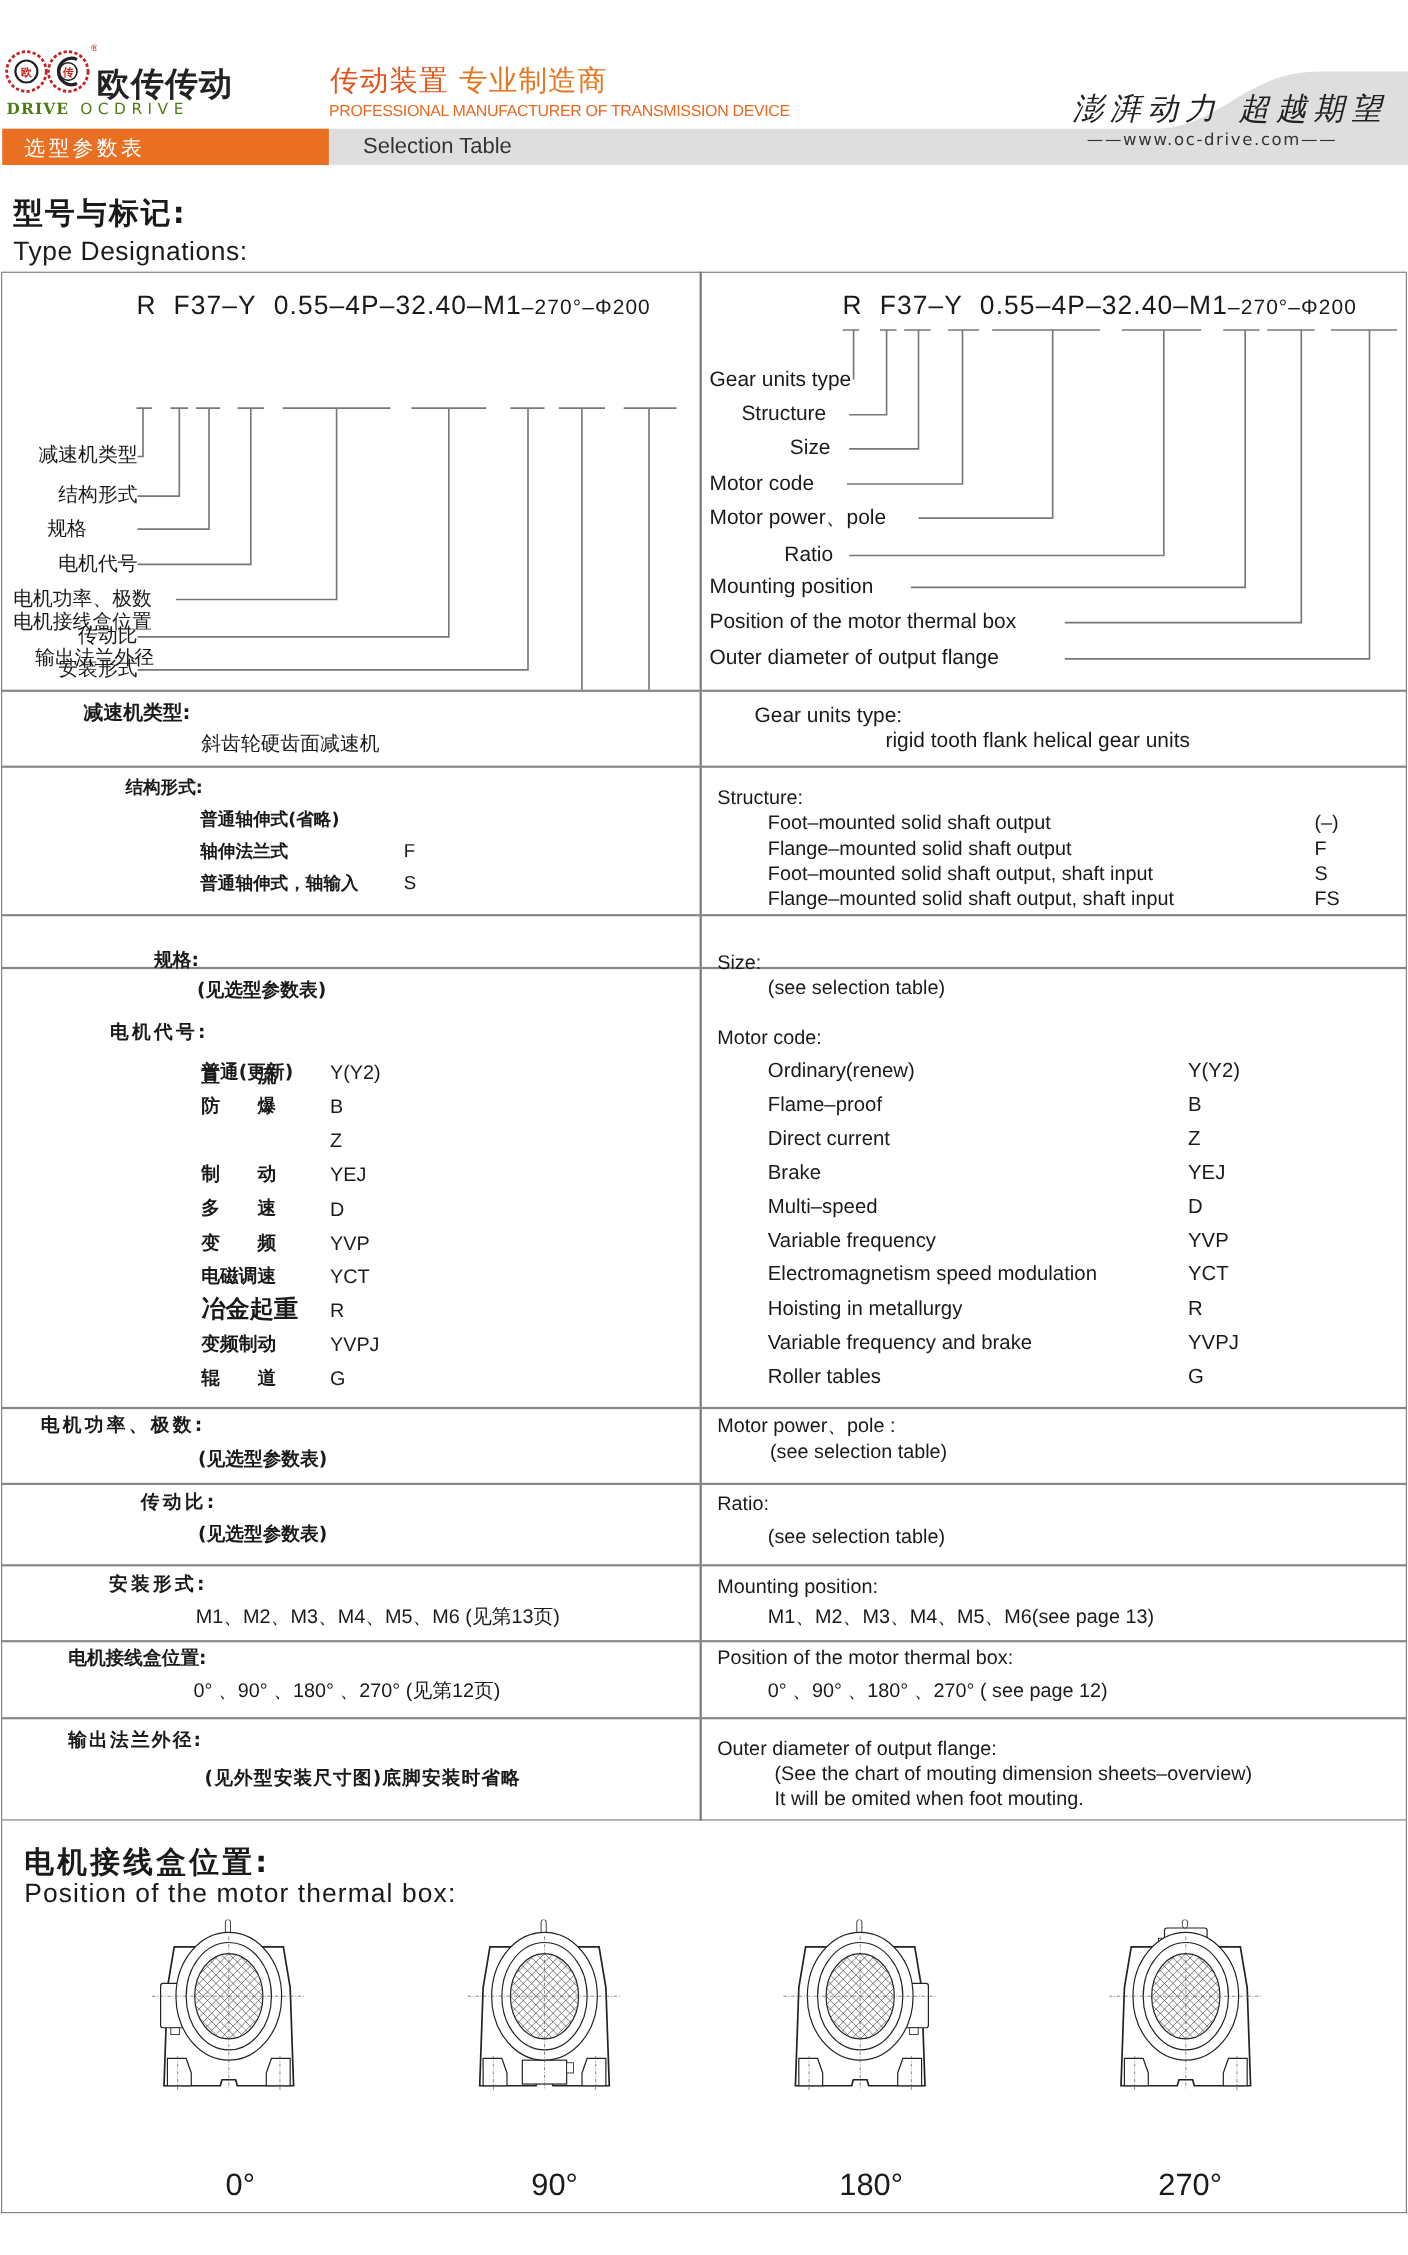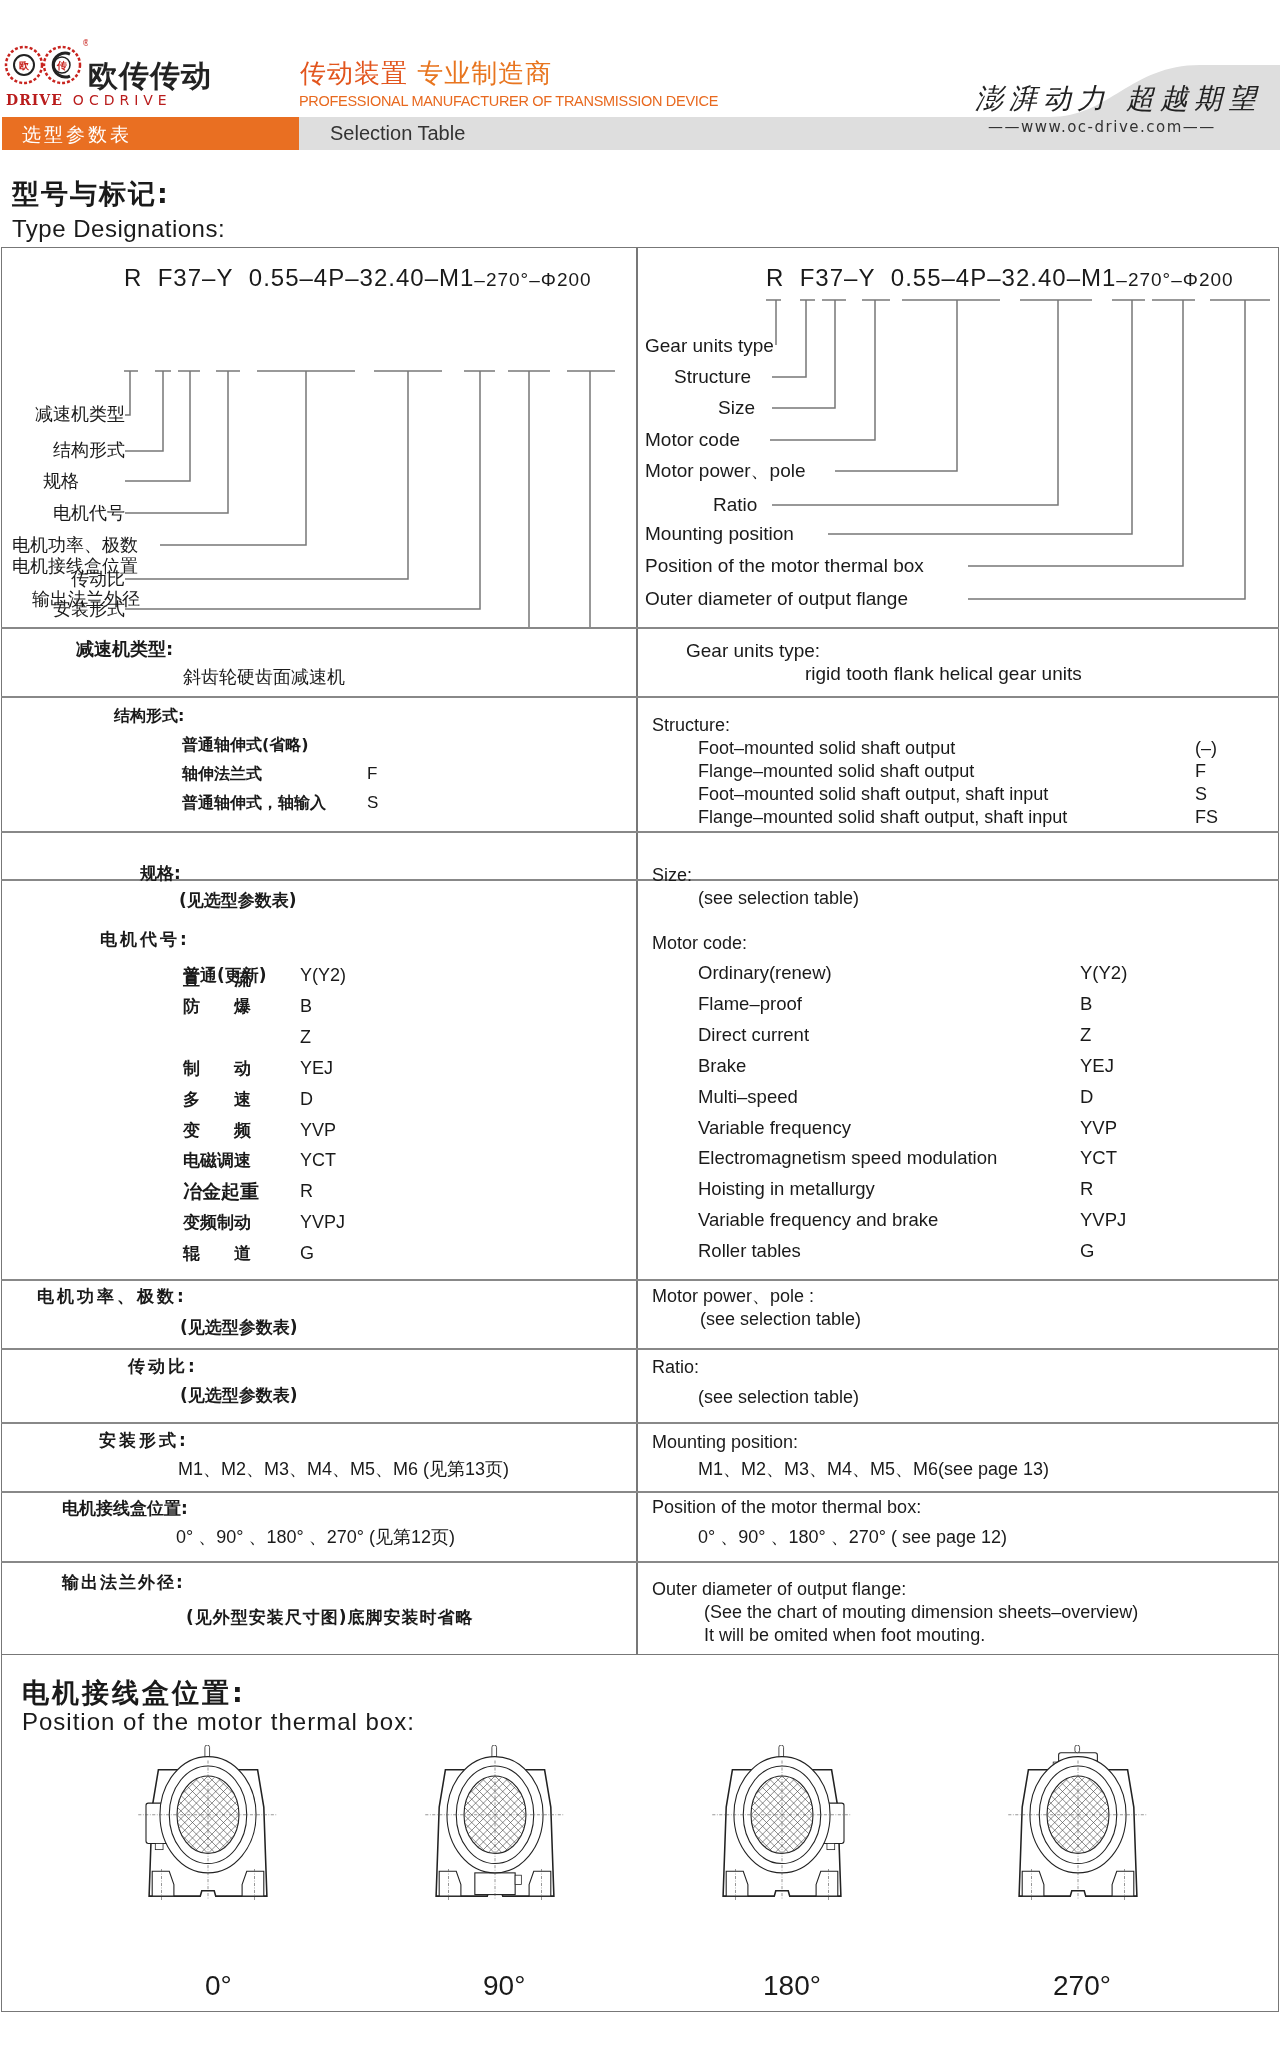--- a/index.html
+++ b/index.html
@@ -3,21 +3,21 @@
 <meta charset="utf-8">
 <style>
   * { box-sizing: border-box; margin: 0; padding: 0; }
   html, body { width: 1280px; height: 2050px; background: #ffffff; overflow: hidden; }
   body { position: relative; font-family: "Liberation Sans", "DejaVu Sans", sans-serif; color: #1a1a1a; }
   .abs { position: absolute; }
 
   
   .logo-gears { left: 4px; top: 38px; width: 84px; height: 54px; }
   .logo-cn { left: 88px; top: 56px; font-size: 30px; font-weight: bold; color: #222; letter-spacing: 1px; font-family: "DejaVu Sans", sans-serif; }
-  .logo-en { left: 6px; top: 92px; font-size: 14px; letter-spacing: 5px; color: #b91c1c; font-family: "DejaVu Sans", sans-serif; }
+  .logo-en { left: 6px; top: 92px; font-size: 14px; letter-spacing: 5px; color: #4d7c0f; font-family: "DejaVu Sans", sans-serif; }
   .logo-en .drive { font-family: "DejaVu Serif", serif; font-weight: bold; letter-spacing: 1px; margin-right: 10px; }
   .tagline-cn { left: 300px; top: 56px; font-size: 26px; color: #e2551d; font-family: "DejaVu Sans", sans-serif; letter-spacing: 1px; }
   .tagline-cn .b { color: #e8751f; }
   .tagline-en { left: 299px; top: 93px; font-size: 14.5px; color: #e8691f; letter-spacing: -0.3px; }
   .band-orange { left: 2px; top: 117px; width: 297px; height: 33px; background: #e96f22; }
   .band-orange span { position: absolute; left: 20px; top: 5px; color: #fff; font-size: 19px; letter-spacing: 3px; font-family: "DejaVu Sans", sans-serif; }
   .band-title { left: 330px; top: 122px; font-size: 20px; color: #333; }
   .curve { left: 0; top: 0; width: 1280px; height: 160px; }
   .slogan { left: 975px; top: 80px; font-size: 28px; color: #222; font-family: "DejaVu Serif", serif; font-style: italic; letter-spacing: 6px; }
   .url { left: 988px; top: 118px; font-size: 15px; color: #333; letter-spacing: 1.5px; font-family: "DejaVu Sans", sans-serif; }
@@ -214,21 +214,21 @@
     <div class="t" style="left: 698px; top: 1085.6px; font-size: 18.5px;">Multi–speed</div>
     <div class="t" style="left: 1080px; top: 1085.6px; font-size: 18.5px;">D</div>
     <div class="t cnb" style="left: 183px; top: 1118.5px; font-size: 17px;">变　　频</div>
     <div class="t" style="left: 300px; top: 1118.5px; font-size: 18px;">YVP</div>
     <div class="t" style="left: 698px; top: 1116.5px; font-size: 18.5px;">Variable frequency</div>
     <div class="t" style="left: 1080px; top: 1116.5px; font-size: 18.5px;">YVP</div>
     <div class="t cnb" style="left: 183px; top: 1149.4px; font-size: 17px;">电磁调速</div>
     <div class="t" style="left: 300px; top: 1149.4px; font-size: 18px;">YCT</div>
     <div class="t" style="left: 698px; top: 1147.4px; font-size: 18.5px;">Electromagnetism speed modulation</div>
     <div class="t" style="left: 1080px; top: 1147.4px; font-size: 18.5px;">YCT</div>
-    <div class="t cnb" style="left: 183px; top: 1180.3px; font-size: 19px;">冶金起重</div>
+    <div class="t cnb" style="left: 183px; top: 1180.3px; font-size: 22px;">冶金起重</div>
     <div class="t" style="left: 300px; top: 1180.3px; font-size: 18px;">R</div>
     <div class="t" style="left: 698px; top: 1178.3px; font-size: 18.5px;">Hoisting in metallurgy</div>
     <div class="t" style="left: 1080px; top: 1178.3px; font-size: 18.5px;">R</div>
     <div class="t cnb" style="left: 183px; top: 1211.2px; font-size: 17px;">变频制动</div>
     <div class="t" style="left: 300px; top: 1211.2px; font-size: 18px;">YVPJ</div>
     <div class="t" style="left: 698px; top: 1209.2px; font-size: 18.5px;">Variable frequency and brake</div>
     <div class="t" style="left: 1080px; top: 1209.2px; font-size: 18.5px;">YVPJ</div>
     <div class="t cnb" style="left: 183px; top: 1242.1px; font-size: 17px;">辊　　道</div>
     <div class="t" style="left: 300px; top: 1242.1px; font-size: 18px;">G</div>
     <div class="t" style="left: 698px; top: 1240.1px; font-size: 18.5px;">Roller tables</div>

